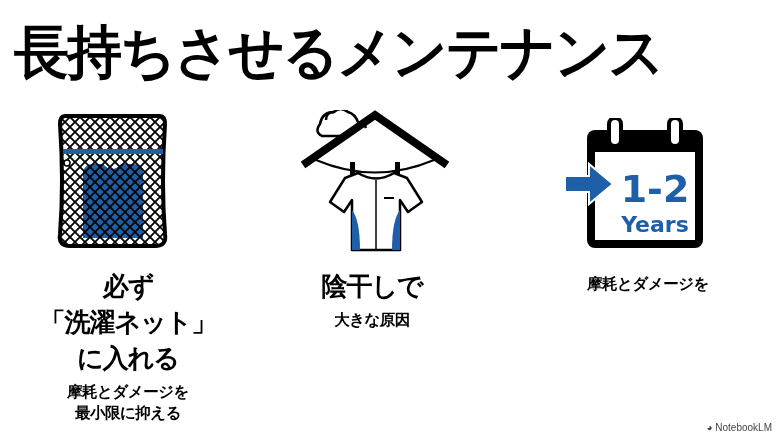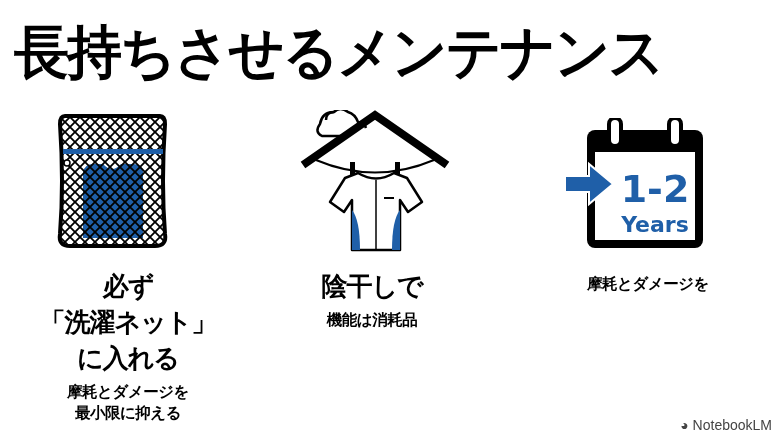--- a/index.html
+++ b/index.html
@@ -4,21 +4,21 @@
 <style>
   html, body { margin:0; padding:0; }
   body { width:780px; height:439px; background:#ffffff; position:relative; overflow:hidden;
          font-family:"DejaVu Sans", sans-serif; color:#000; }
   .title { position:absolute; left:14px; top:18px; width:740px; font-size:55px; font-weight:bold;
            letter-spacing:-2px; line-height:64px; white-space:nowrap; transform:scaleY(1.05); transform-origin:left top; }
   .icon { position:absolute; }
   .col { position:absolute; top:268px; width:260px; text-align:center; }
   .head { font-size:26px; font-weight:bold; line-height:36px; letter-spacing:-1px; }
   .sub { margin-top:6px; font-size:15.5px; font-weight:bold; line-height:21px; letter-spacing:-0.5px; }
-  .brand { position:absolute; right:8px; bottom:6px; font-size:14px; color:#444; font-family:"Liberation Sans", sans-serif; }
+  .brand { position:absolute; right:8px; bottom:6px; font-size:10px; color:#444; font-family:"Liberation Sans", sans-serif; }
   .brand span { display:inline-block; }
 </style>
 </head>
 <body>
 
 <div class="title">長持ちさせるメンテナンス</div>
 
 <svg class="icon" style="left:55px;top:112px" width="115" height="140" viewBox="0 0 115 140">
   <defs>
     <pattern id="mesh" width="10" height="10" patternUnits="userSpaceOnUse">
@@ -73,21 +73,21 @@
     <div>摩耗とダメージを</div>
     <div>最小限に抑える</div>
   </div>
 </div>
 
 <div class="col" style="left:242px">
   <div class="head">
     <div>陰干しで</div>
   </div>
   <div class="sub">
-    <div>機能は消耗品</div>
+    <div>大きな原因</div>
   </div>
 </div>
 
 <div class="col" style="left:518px">
   <div class="sub">
     <div>摩耗とダメージを</div>
   </div>
 </div>
 
 <div class="brand">

